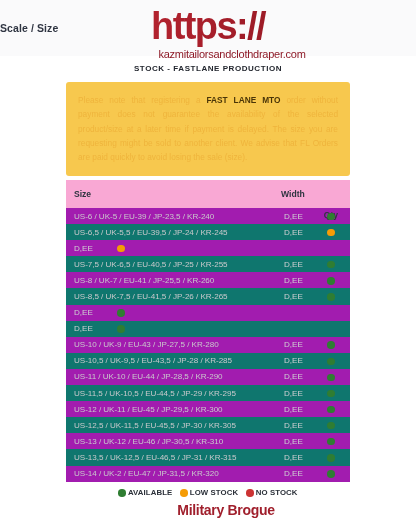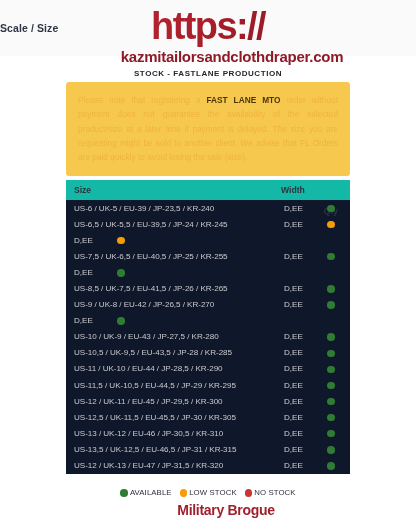--- a/index.html
+++ b/index.html
@@ -49,22 +49,22 @@
     letter-spacing: -1.6px;
     line-height: 1.05;
     background: linear-gradient(100deg, #8f1220 0%, #b4232f 35%, #9d1b27 62%, #a81f2b 100%);
     -webkit-background-clip: text;
     background-clip: text;
     color: #a31d2a;
     -webkit-text-fill-color: transparent;
   }
   .brand-domain {
     margin-top: 1px;
-    font-size: 15px;
-    font-weight: bold;
+    font-size: 11px;
+    font-weight: normal;
     letter-spacing: -0.25px;
     color: #8e1a27;
     margin-left: 48px;
   }
   .brand-sub {
     margin-top: 4px;
     font-size: 8px;
     font-weight: bold;
     letter-spacing: .55px;
     color: #23272f;
@@ -102,28 +102,28 @@
     font-size: 8.1px;
   }
   .trow {
     display: flex;
     align-items: center;
     height: 16.1px;
     padding: 0 6px 0 8px;
     box-sizing: border-box;
   }
   .thead {
-    background: #14b8a6;
-    height: 20px;
+    background: #f9a8d4;
+    height: 28px;
     font-weight: bold;
     color: #2e3440;
     font-size: 8.6px;
   }
-  .trow.odd  { background: #0f172a; }
-  .trow.even { background: #0f172a; }
+  .trow.odd  { background: #a21caf; }
+  .trow.even { background: #0f766e; }
   .c-size  { flex: 1 1 auto; color: #c9c9cc; letter-spacing: -0.05px; white-space: nowrap; }
   .thead .c-size { color: #2e3440; }
   .c-width { width: 34px; flex: 0 0 34px; color: #cfcfd2; }
   .thead .c-width { color: #2e3440; }
   .c-qty   { width: 26px; flex: 0 0 26px; text-align: center; }
   .thead .c-qty { color: #2e3440; text-align: center; padding-left: 3px; margin-top: 41px; }
 
   .dot {
     display: inline-block;
     width: 7.5px;
@@ -136,21 +136,21 @@
   .dot.none      { background: #cc3333; }
 
   
   .legend {
     position: absolute;
     left: 0;
     top: 488px;
     width: 416px;
     text-align: center;
     font-size: 7.8px;
-    font-weight: normal;
+    font-weight: bold;
     letter-spacing: .1px;
     color: #2b3039;
     white-space: nowrap;
   }
   .legend-item { display: inline-block; margin: 0 4px; }
   .legend-item .dot { margin-right: 2px; }
 
   
   .footer-title {
     position: absolute;
@@ -204,30 +204,30 @@
       <div class="trow odd">
         <div class="c-width">D,EE</div>
         <div class="c-qty"><span class="dot low"></span></div>
       </div>
       <div class="trow even">
         <div class="c-size">US-7,5 / UK-6,5 / EU-40,5 / JP-25 / KR-255</div>
         <div class="c-width">D,EE</div>
         <div class="c-qty"><span class="dot available"></span></div>
       </div>
       <div class="trow odd">
+        <div class="c-size">US-8 / UK-7 / EU-41 / JP-25,5 / KR-260</div>
         <div class="c-width">D,EE</div>
         <div class="c-qty"><span class="dot available"></span></div>
       </div>
       <div class="trow even">
         <div class="c-size">US-8,5 / UK-7,5 / EU-41,5 / JP-26 / KR-265</div>
         <div class="c-width">D,EE</div>
         <div class="c-qty"><span class="dot available"></span></div>
       </div>
       <div class="trow odd">
-        <div class="c-size">US-9 / UK-8 / EU-42 / JP-26,5 / KR-270</div>
         <div class="c-width">D,EE</div>
         <div class="c-qty"><span class="dot available"></span></div>
       </div>
       <div class="trow even">
         <div class="c-width">D,EE</div>
         <div class="c-qty"><span class="dot available"></span></div>
       </div>
       <div class="trow odd">
         <div class="c-size">US-10 / UK-9 / EU-43 / JP-27,5 / KR-280</div>
         <div class="c-width">D,EE</div>
@@ -262,21 +262,21 @@
         <div class="c-size">US-13 / UK-12 / EU-46 / JP-30,5 / KR-310</div>
         <div class="c-width">D,EE</div>
         <div class="c-qty"><span class="dot available"></span></div>
       </div>
       <div class="trow even">
         <div class="c-size">US-13,5 / UK-12,5 / EU-46,5 / JP-31 / KR-315</div>
         <div class="c-width">D,EE</div>
         <div class="c-qty"><span class="dot available"></span></div>
       </div>
       <div class="trow odd">
-        <div class="c-size">US-12 / UK-13 / EU-47 / JP-31,5 / KR-320</div>
+        <div class="c-size">US-14 / UK-2 / EU-47 / JP-31,5 / KR-320</div>
         <div class="c-width">D,EE</div>
         <div class="c-qty"><span class="dot available"></span></div>
       </div>
     </div>
 </div>
 
 <div class="legend" id="legend"><span class="legend-item"><span class="dot available"></span><span>AVAILABLE</span></span><span class="legend-item"><span class="dot low"></span><span>LOW STOCK</span></span><span class="legend-item"><span class="dot none"></span><span>NO STOCK</span></span></div>
 
 <div class="footer-title">Military Brogue</div>
 

